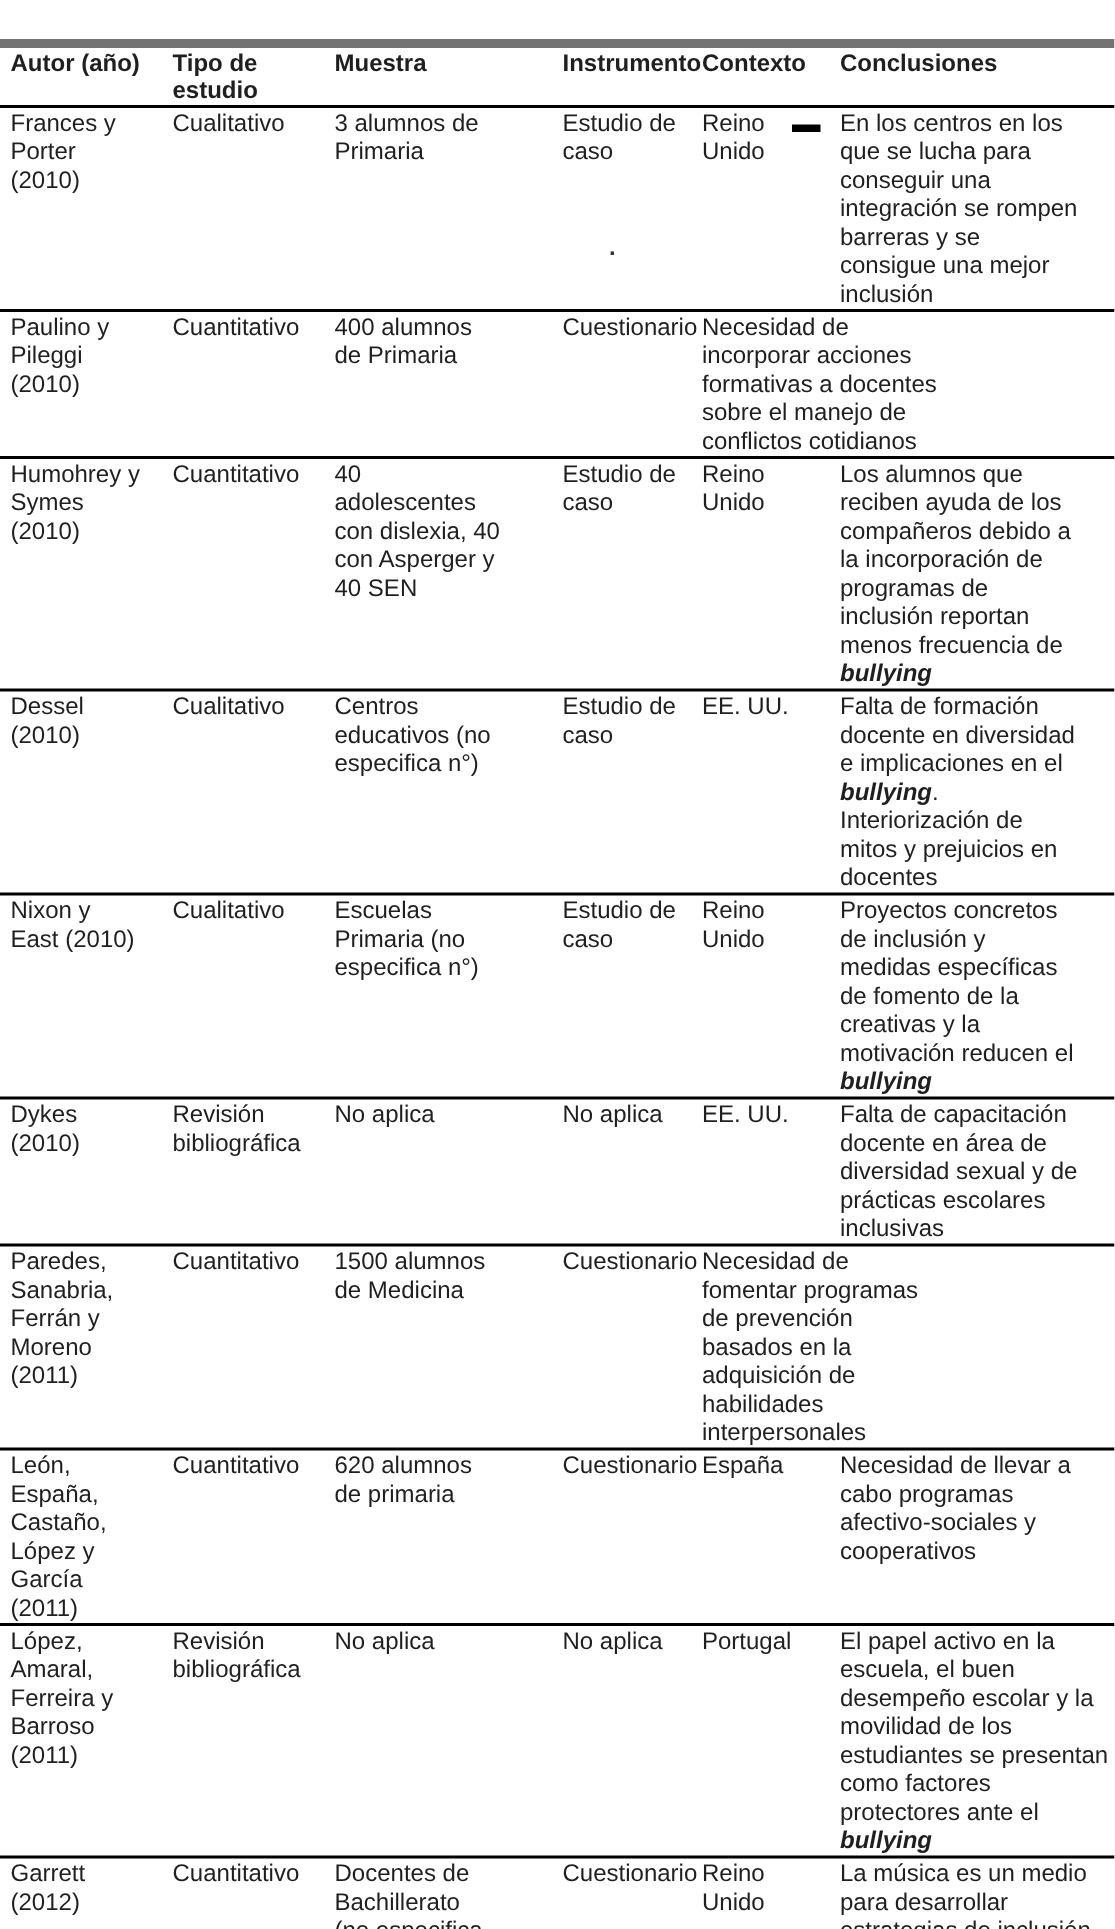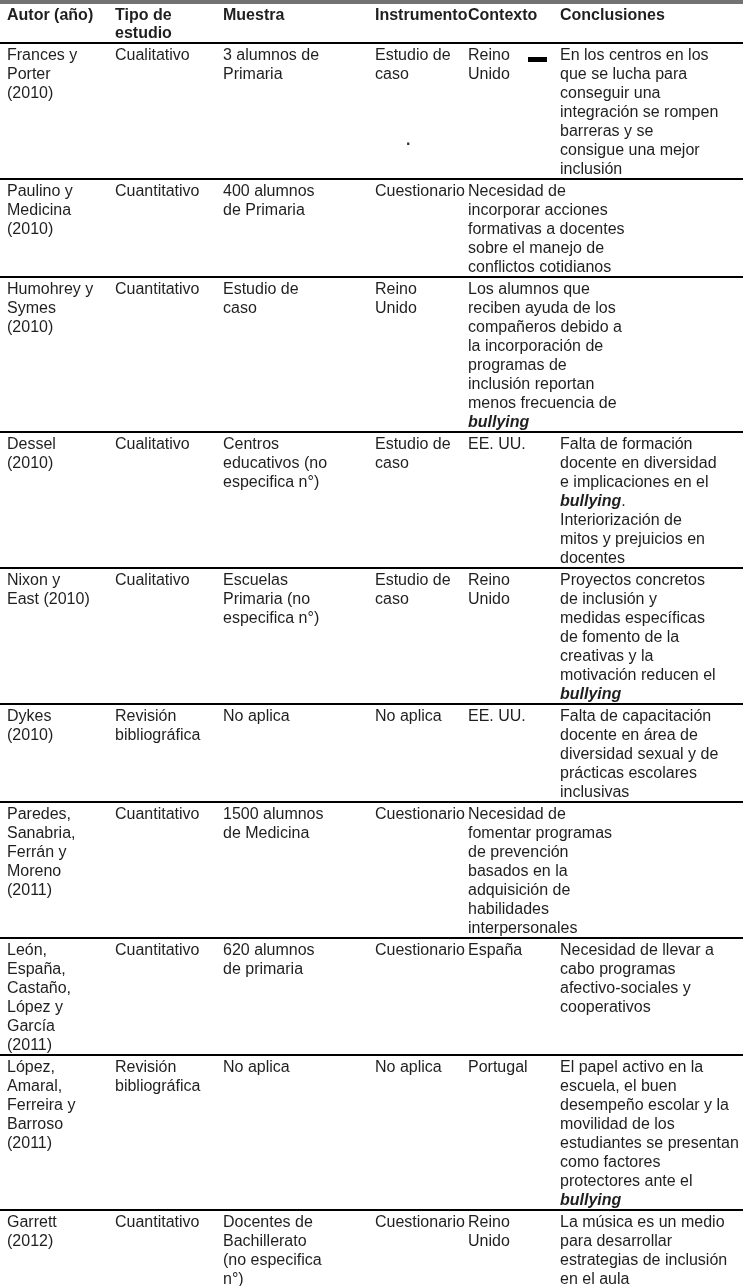--- a/index.html
+++ b/index.html
@@ -13,25 +13,26 @@
     line-height:19px;
     color:#1f1f1f;
   }
   .trow {
     display:grid;
     grid-template-columns:108px 108px 152px 93px 92px 190px;
     border-bottom:2px solid #000;
     padding-top:1px;
   }
   .trow.thead {
-    border-top:4px solid #737373;
+    border-top:6px solid #737373;
     font-weight:bold;
     line-height:17.5px;
     padding-top:2px;
     padding-bottom:1px;
+    margin-top:26px;
   }
   .cell { padding-left:7px; }
   .ln { white-space:nowrap; }
   .ln i { font-style:italic;font-weight:bold; }
   .dash-mark {
     position:absolute;
     left:528px; top:57px;
     width:19px; height:5px;
     background:#000;
   }
@@ -95,21 +96,21 @@
           <div class="ln"><span>conseguir una</span></div>
           <div class="ln"><span>integración se rompen</span></div>
           <div class="ln"><span>barreras y se</span></div>
           <div class="ln"><span>consigue una mejor</span></div>
           <div class="ln"><span>inclusión</span></div>
         </div>
       </div>
       <div class="trow">
         <div class="cell">
           <div class="ln"><span>Paulino y</span></div>
-          <div class="ln"><span>Medicina</span></div>
+          <div class="ln"><span>Pileggi</span></div>
           <div class="ln"><span>(2010)</span></div>
         </div>
         <div class="cell">
           <div class="ln"><span>Cuantitativo</span></div>
         </div>
         <div class="cell">
           <div class="ln"><span>400 alumnos</span></div>
           <div class="ln"><span>de Primaria</span></div>
         </div>
         <div class="cell">
@@ -124,20 +125,27 @@
         </div>
       </div>
       <div class="trow">
         <div class="cell">
           <div class="ln"><span>Humohrey y</span></div>
           <div class="ln"><span>Symes</span></div>
           <div class="ln"><span>(2010)</span></div>
         </div>
         <div class="cell">
           <div class="ln"><span>Cuantitativo</span></div>
+        </div>
+        <div class="cell">
+          <div class="ln"><span>40</span></div>
+          <div class="ln"><span>adolescentes</span></div>
+          <div class="ln"><span>con dislexia, 40</span></div>
+          <div class="ln"><span>con Asperger y</span></div>
+          <div class="ln"><span>40 SEN</span></div>
         </div>
         <div class="cell">
           <div class="ln"><span>Estudio de</span></div>
           <div class="ln"><span>caso</span></div>
         </div>
         <div class="cell">
           <div class="ln"><span>Reino</span></div>
           <div class="ln"><span>Unido</span></div>
         </div>
         <div class="cell">

